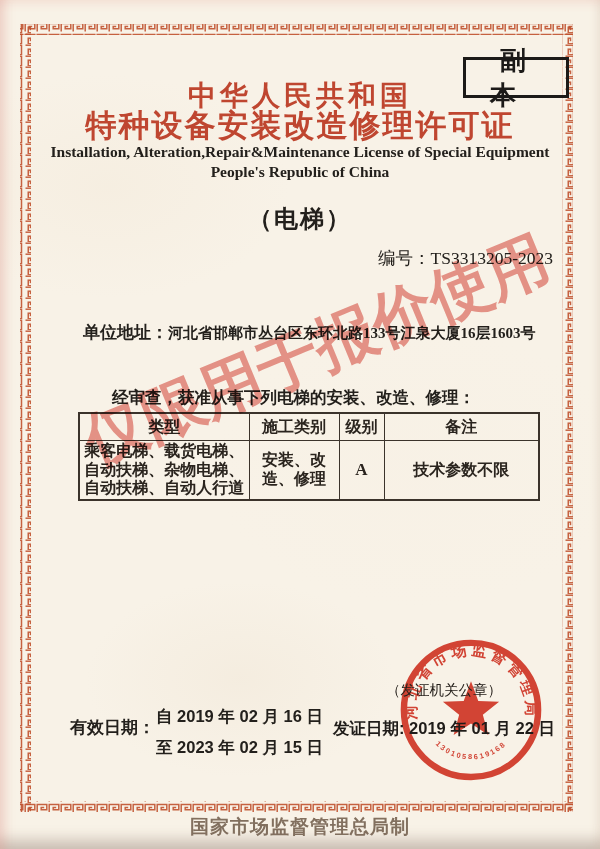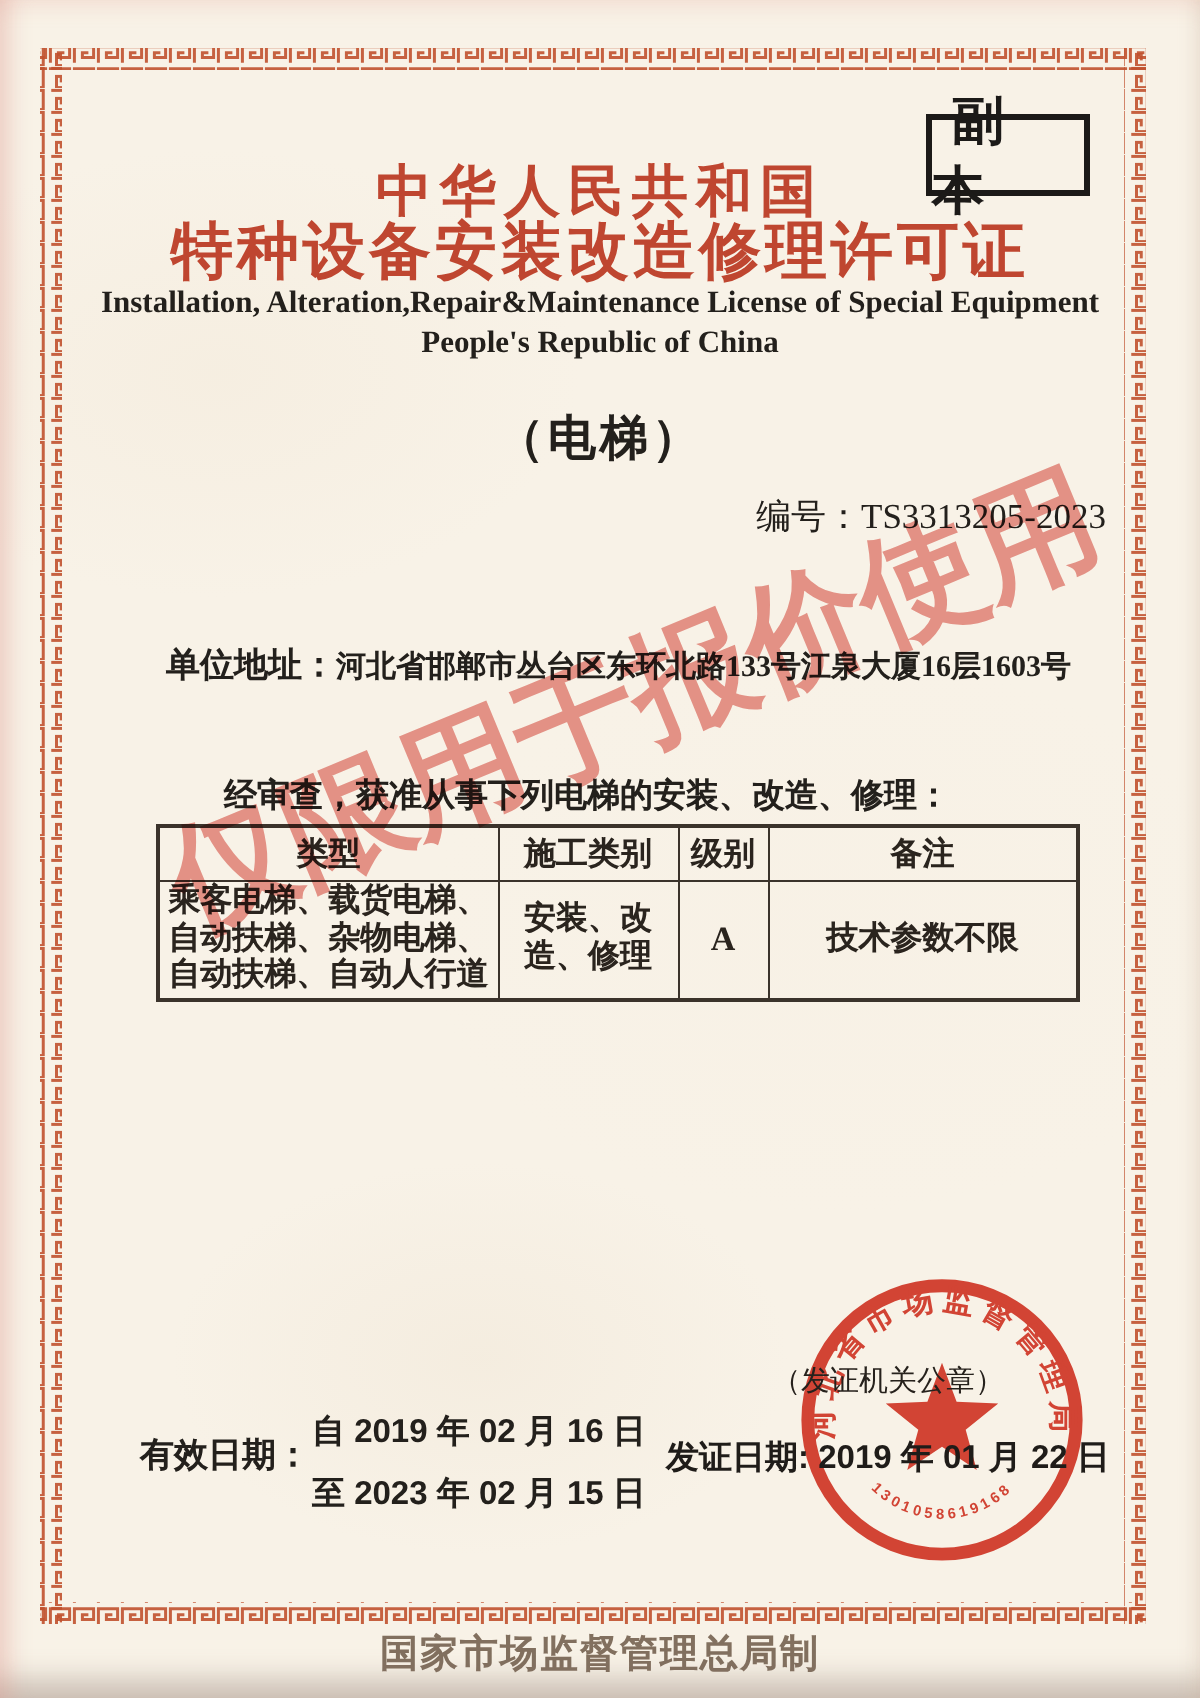--- a/index.html
+++ b/index.html
@@ -31,20 +31,21 @@
   .border-svg { position: absolute; inset: 0; z-index: 1; }
 
   
   .copy-badge {
     left: 463px; top: 57px; width: 76px; height: 35px;
     border: 3px solid #1c1a18; z-index: 5;
     display: flex; align-items: center; justify-content: center;
     font-size: 26px; font-weight: bold; letter-spacing: 10px;
     text-indent: 10px; color: #1c1a18;
     font-family: "Liberation Sans", "DejaVu Sans", sans-serif;
+    padding-left: 24px;
   }
 
   .title-cn-1 { top: 77px; font-size: 28px; font-weight: bold; letter-spacing: 4px; color: #bf4630; z-index: 5;}
   .title-cn-2 { top: 105px; font-size: 31px; font-weight: bold; letter-spacing: 2px; color: #bf4630; z-index: 5;}
   .title-en-1 { top: 143px; font-size: 15.5px; font-weight: bold; z-index: 5;}
   .title-en-2 { top: 163px; font-size: 15.5px; font-weight: bold; z-index: 5;}
   .category   { top: 203px; font-size: 24px; font-weight: bold; letter-spacing: 2px; z-index: 5;}
 
   .license-no { left: 378px; top: 246px; font-size: 17.5px; font-weight: 400; z-index: 5;}
   .org-row    { left: 83px; font-size: 17px; font-weight: 600; z-index: 5; white-space: nowrap;}

